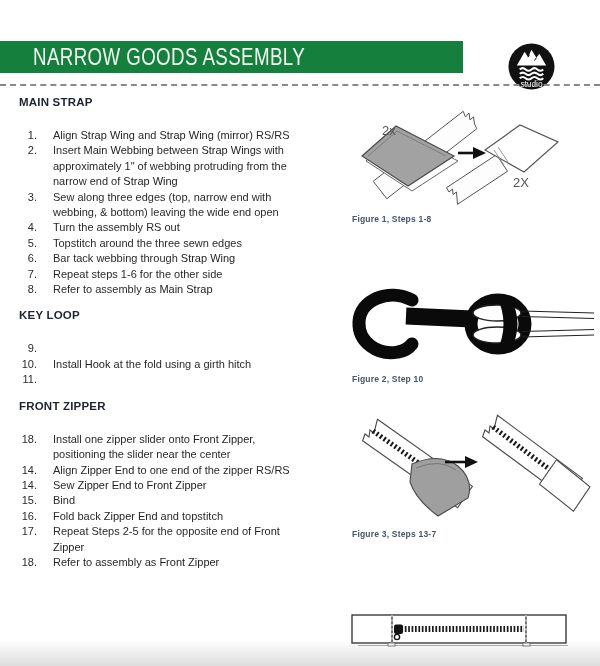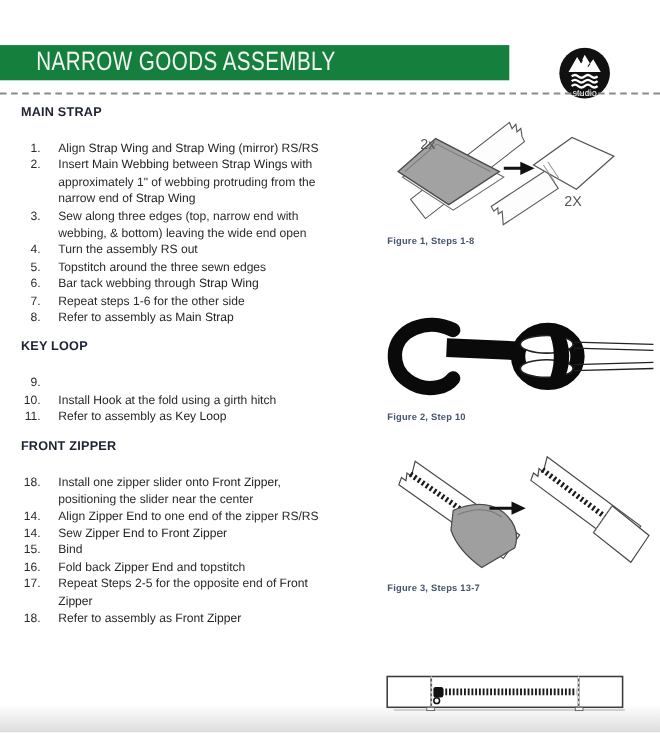--- a/index.html
+++ b/index.html
@@ -115,21 +115,20 @@
     <div class="steps">
       <div class="step">
         <span class="step-num">9.</span>
       </div>
       <div class="step">
         <span class="step-num">10.</span>
         <span class="step-text">Install <b>Hook</b> at the fold using a girth hitch</span>
       </div>
       <div class="step">
         <span class="step-num">11.</span>
-        <span class="step-text">Refer to assembly as <b>Key Loop</b></span>
       </div>
     </div>
     <h2 class="section-heading">FRONT ZIPPER</h2>
     <div class="steps">
       <div class="step">
         <span class="step-num">18.</span>
         <span class="step-text">Install one zipper slider onto <b>Front Zipper</b>, positioning the slider near the center</span>
       </div>
       <div class="step">
         <span class="step-num">14.</span>

